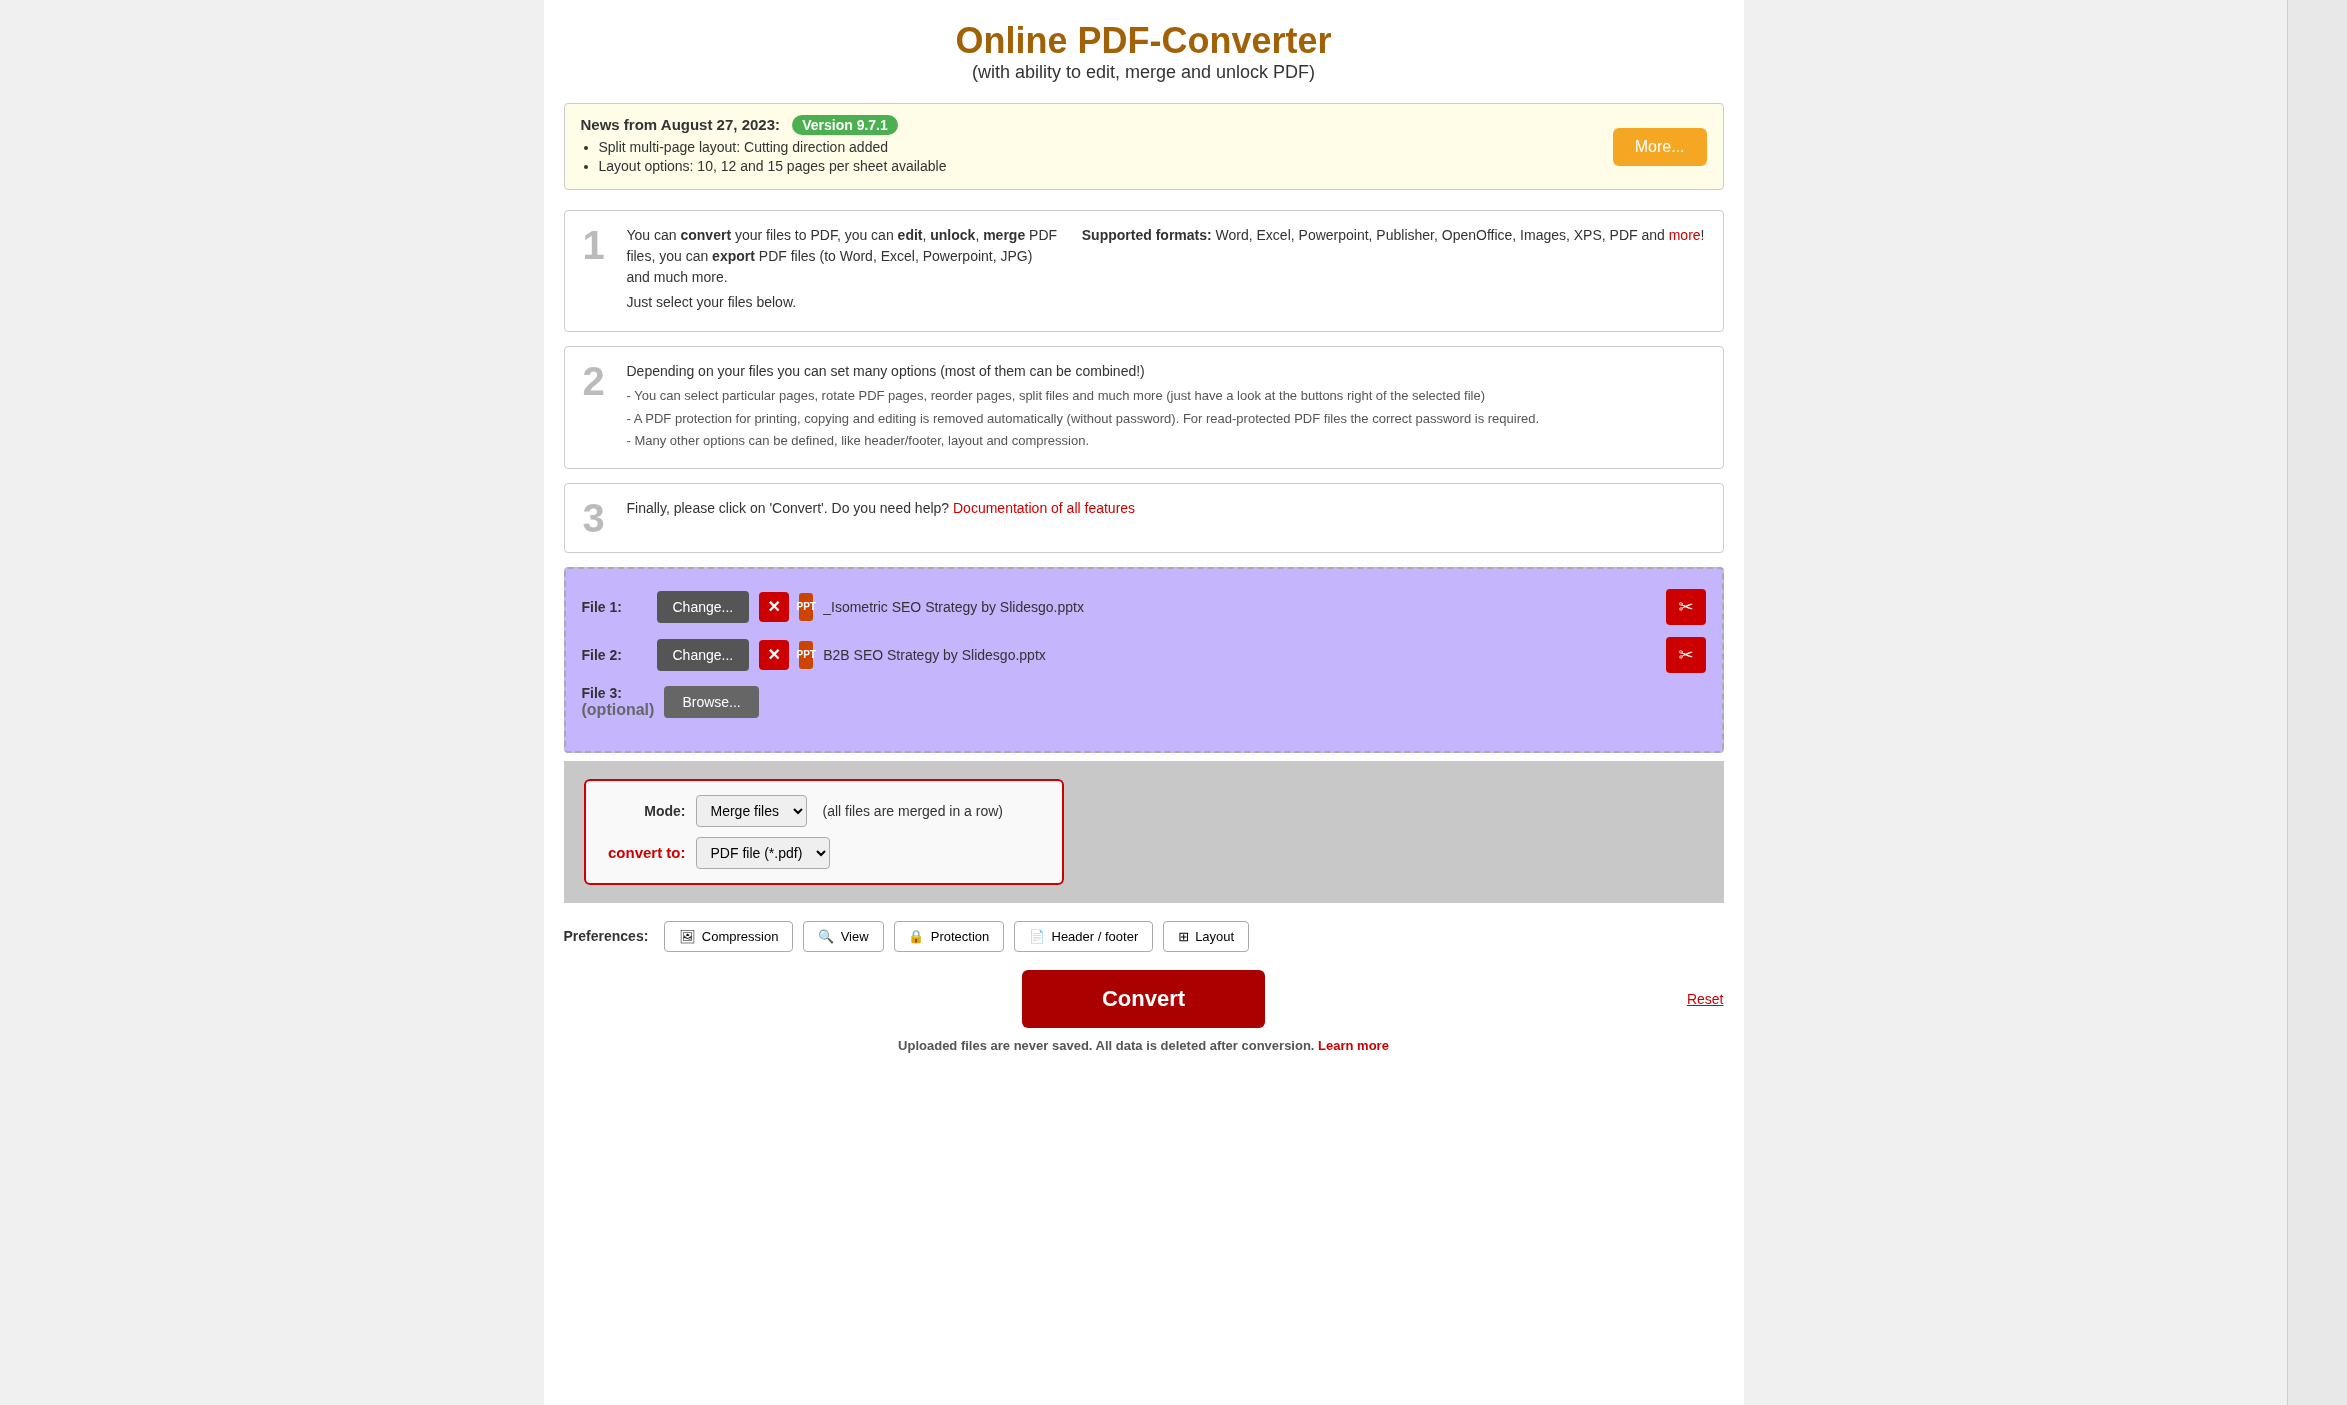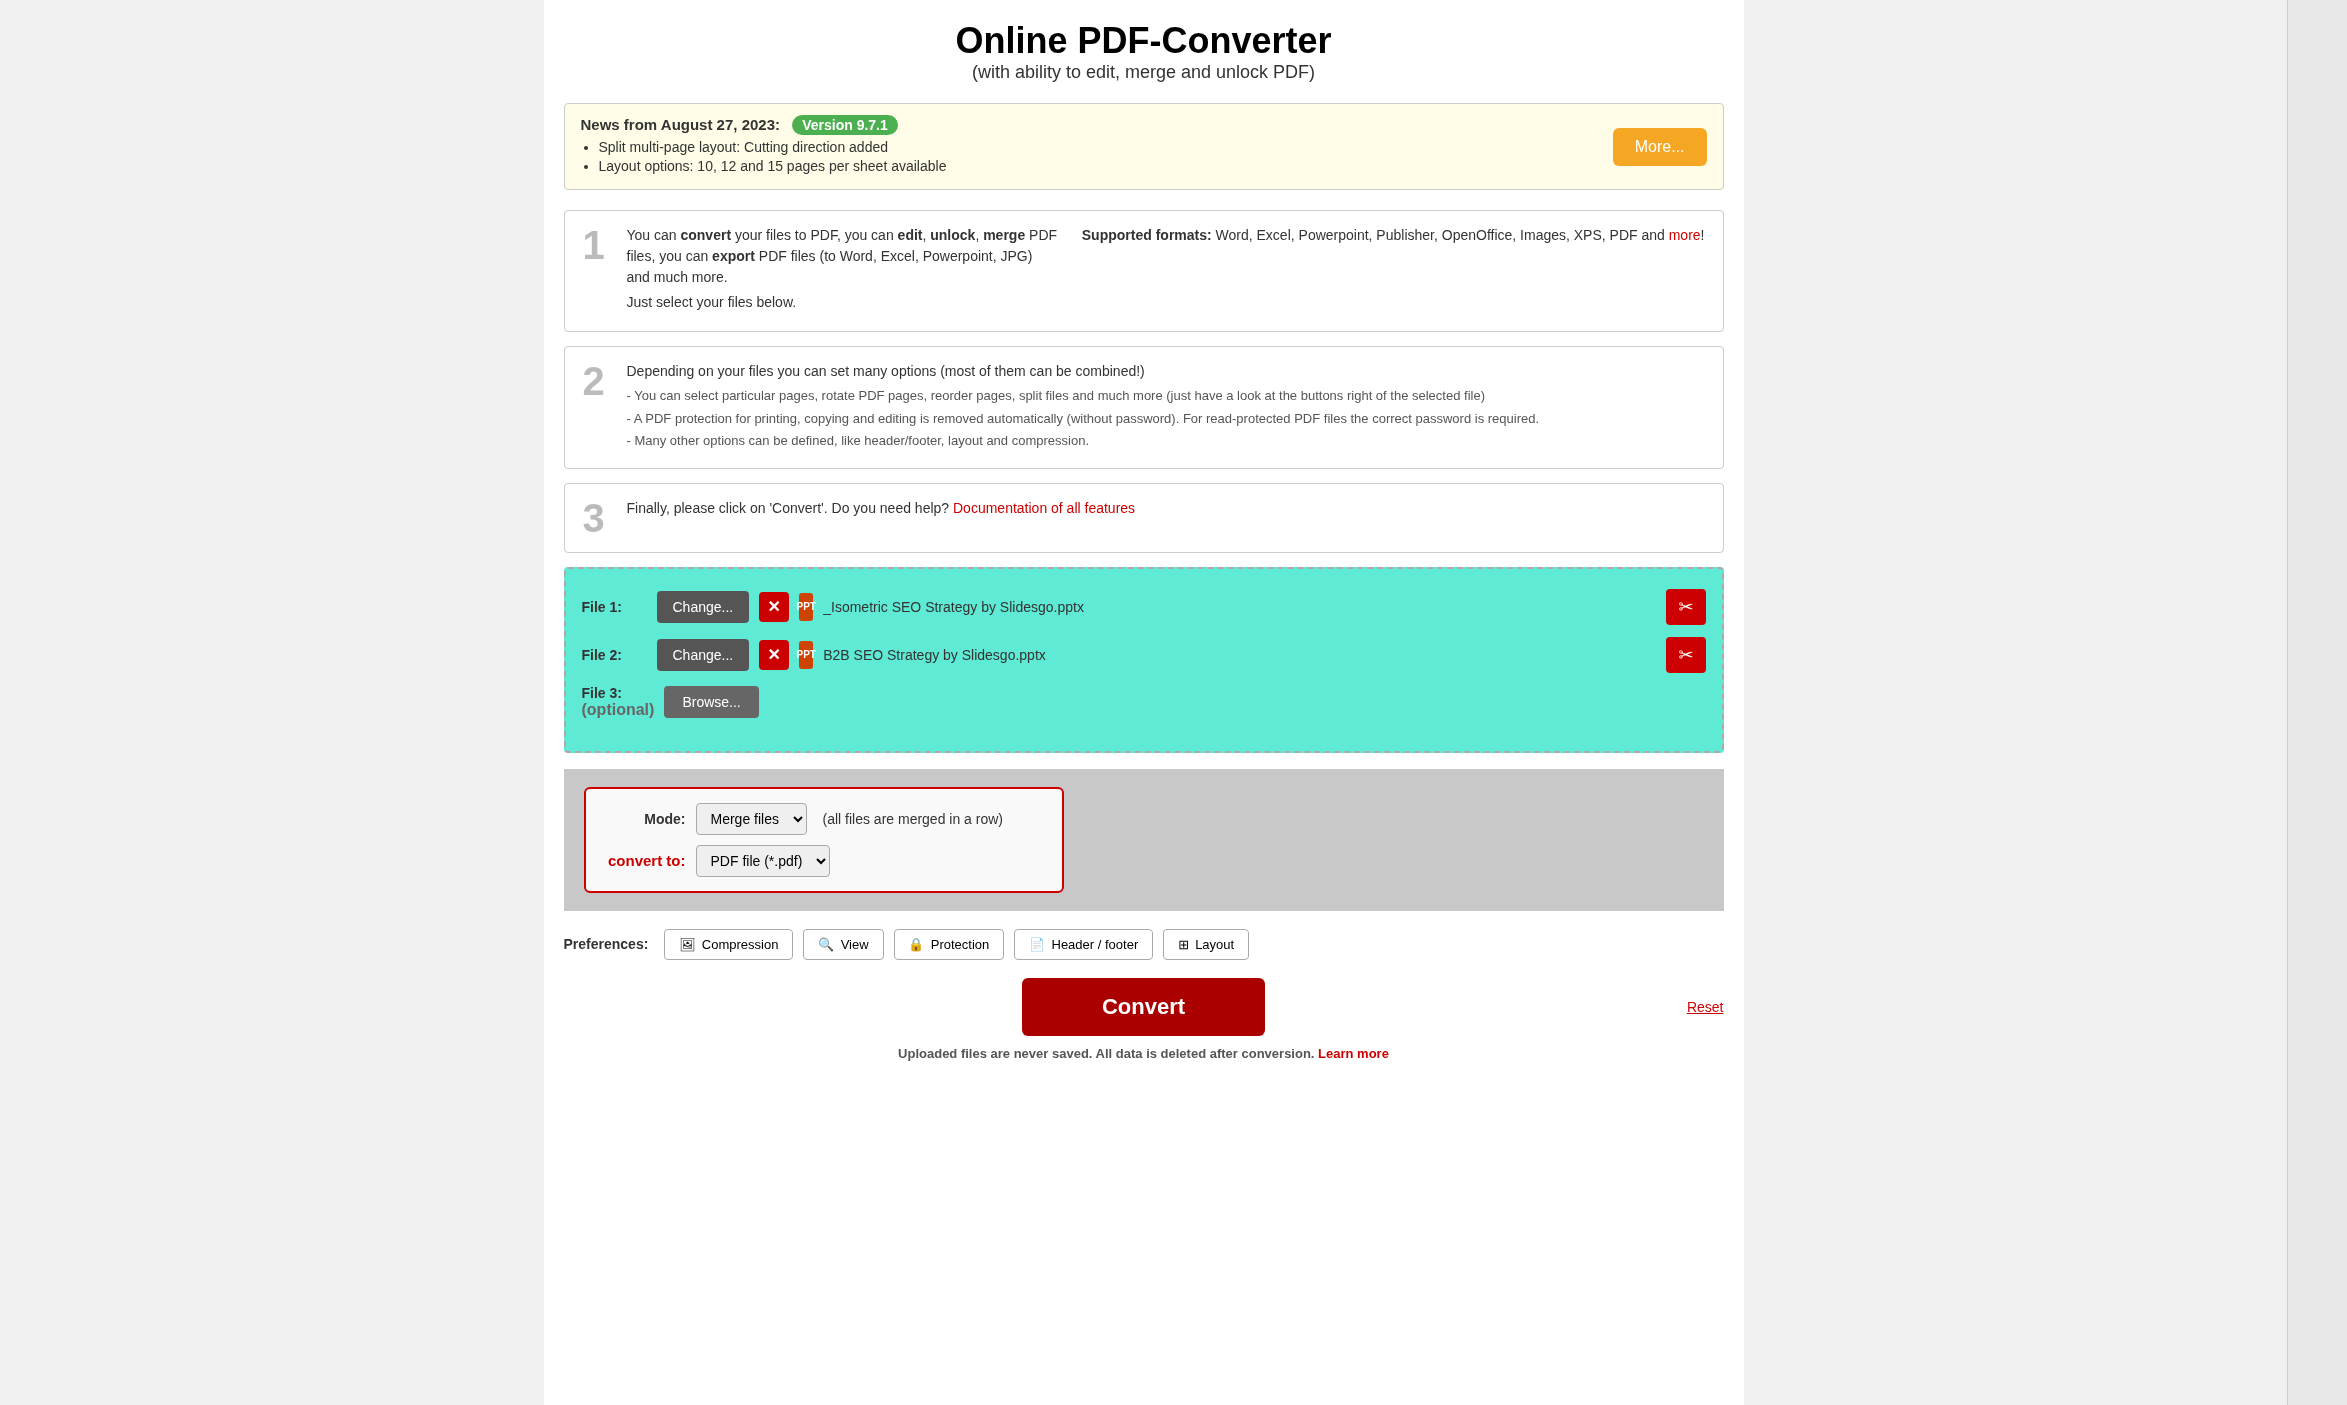--- a/index.html
+++ b/index.html
@@ -17,21 +17,21 @@
       background: #fff;
       min-height: 100vh;
     }
     
     .header {
       text-align: center;
       margin-bottom: 20px;
     }
     .header h1 {
       font-size: 36px;
-      color: #000000;
+      color: #a16207;
       font-weight: bold;
     }
     .header h2 {
       font-size: 18px;
       color: #333;
       font-weight: normal;
     }
     
     .news-banner {
       background: #fffde7;
@@ -330,21 +330,21 @@
     <div class="step-box">
       <div class="step-number">3</div>
       <div class="step-content">
         <p>
           <span>Finally, please click on 'Convert'. Do you need help?</span>
           <a href="#" class="link-red">Documentation of all features</a>
         </p>
       </div>
     </div>
 
-    <div style="border: 2px dashed #aaa; background: #5eead4; border-radius: 4px; padding: 20px 16px; margin-bottom: 16px;">
+    <div style="border: 2px dashed #aaa; background: #c4b5fd; border-radius: 4px; padding: 20px 16px; margin-bottom: 8px;">
 
       <div class="file-row">
         <span class="file-label">File 1:</span>
         <button class="btn-change">Change...</button>
         <button class="btn-delete">
           <span>✕</span>
         </button>
         <div class="file-icon">PPT</div>
         <span class="file-name">_Isometric SEO Strategy by Slidesgo.pptx</span>
         <button class="btn-scissors">

